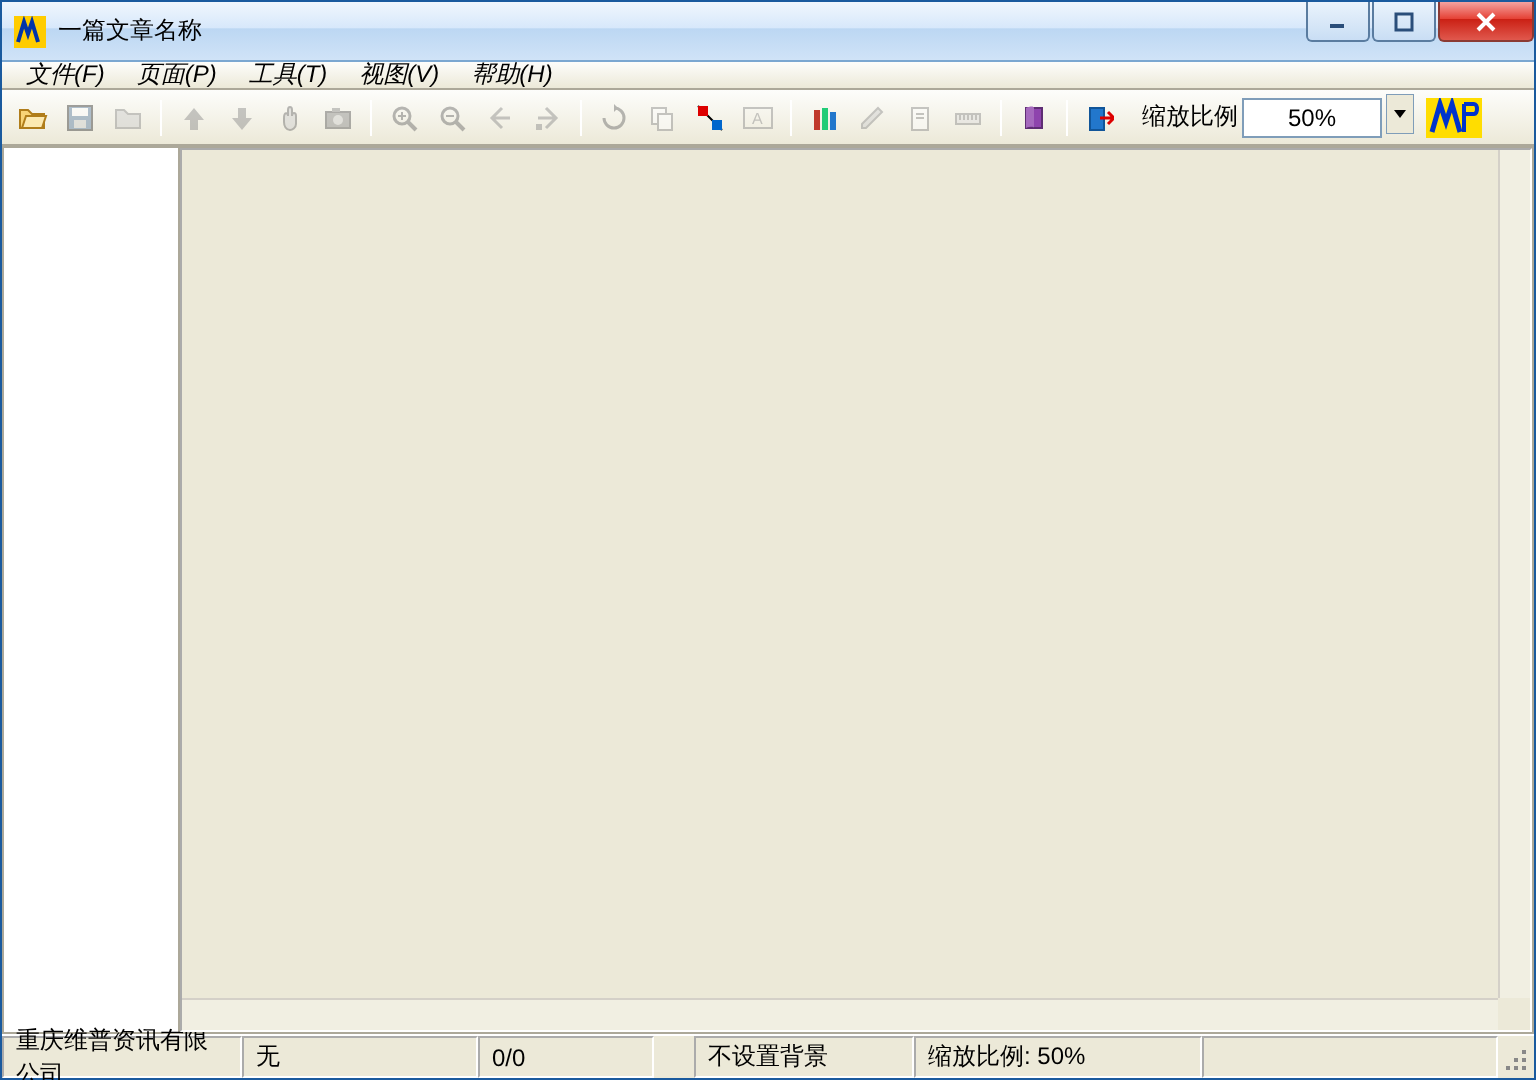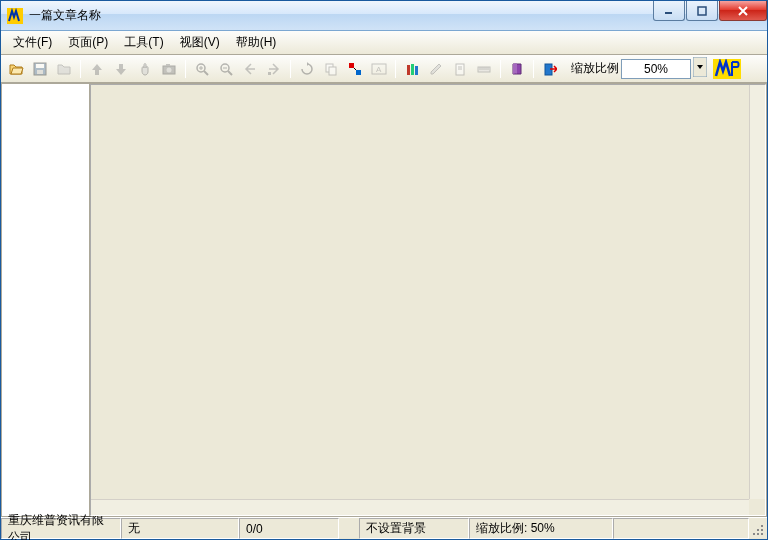--- a/index.html
+++ b/index.html
@@ -5,39 +5,39 @@
 * { box-sizing: border-box; margin: 0; padding: 0; }
 body { font-family: "Microsoft YaHei", "SimSun", Tahoma, sans-serif; font-size: 12px; background: #fff; overflow: hidden; }
 .window { width: 768px; height: 540px; border: 1px solid #1a5a9e; position: relative; display: flex; flex-direction: column; background: #ece9d8; }
 .titlebar { height: 30px; background: linear-gradient(to bottom, #f0f6fd 0%, #d7e8fb 45%, #bcd7f3 46%, #d0e3f7 100%); display: flex; align-items: center; padding-left: 6px; border-bottom: 1px solid #7ba7d1; }
 .titlebar-icon { width: 16px; height: 16px; margin-right: 6px; }
 .title-text { color: #000; font-size: 12px; flex: 1; }
 .win-controls { display: flex; height: 100%; align-items: flex-start; }
 .win-btn { width: 32px; height: 20px; margin-left: 1px; border: 1px solid #5a7ca0; border-top: none; border-radius: 0 0 3px 3px; background: linear-gradient(to bottom, #eaf3fc, #c9def4); display: flex; align-items: center; justify-content: center; cursor: default; }
 .win-close { width: 48px; background: linear-gradient(to bottom, #f5a3a0, #e53f33 45%, #cb2115 46%, #e0584d); border-color: #8b3a33; color: #fff; }
 .win-btn svg { display: block; }
-.menubar { height: 24px; background: linear-gradient(to bottom, #fdfdfb, #ece9d8); display: flex; align-items: center; padding: 0 4px; border-bottom: 1px solid #aca899; }
+.menubar { height: 14px; background: linear-gradient(to bottom, #fdfdfb, #ece9d8); display: flex; align-items: center; padding: 0 4px; border-bottom: 1px solid #aca899; font-style: italic; }
 .menu-item { padding: 2px 8px; cursor: default; }
 .toolbar { height: 28px; background: linear-gradient(to bottom, #fdfdfb, #ece9d8); display: flex; align-items: center; padding: 0 4px; border-bottom: 1px solid #aca899; gap: 2px; }
 .tool-btn { width: 22px; height: 22px; display: flex; align-items: center; justify-content: center; cursor: default; border: 1px solid transparent; }
 .tool-sep { width: 1px; height: 18px; background: #aca899; margin: 0 3px; border-right: 1px solid #fff; }
 .zoom-label { font-size: 12px; margin-left: 8px; text-align: center; }
 .zoom-select { width: 70px; height: 20px; font-size: 12px; border: 1px solid #7f9db9; background: #fff; padding-left: 22px; }
 .vip-logo { margin-left: 4px; width: 28px; height: 20px; }
 .workspace { flex: 1; display: flex; min-height: 0; border: 1px solid #aca899; margin: 0; }
 .side-panel { width: 88px; background: #fff; border-right: 1px solid #aca899; }
 .canvas { flex: 1; background: #ece9d8; position: relative; border: 1px inset #fff; }
 .scroll-v { position: absolute; right: 0; top: 0; bottom: 16px; width: 16px; background: #f1efe2; border-left: 1px solid #d4d0c8; }
 .scroll-h { position: absolute; left: 0; right: 16px; bottom: 0; height: 16px; background: #f1efe2; border-top: 1px solid #d4d0c8; }
 .scroll-c { position: absolute; right: 0; bottom: 0; width: 16px; height: 16px; background: #ece9d8; }
 .statusbar { height: 22px; background: #ece9d8; display: flex; align-items: stretch; border-top: 1px solid #fff; }
 .status-cell { border: 1px inset #fff; padding: 2px 6px; font-size: 12px; display: flex; align-items: center; }
 .sc-1 { width: 120px; }
 .sc-2 { width: 118px; }
-.sc-3 { width: 100px; }
+.sc-3 { width: 88px; }
 .sc-4 { width: 110px; margin-left: 20px; }
 .sc-5 { width: 144px; }
 .sc-6 { flex: 1; }
 .grip { width: 18px; display: flex; align-items: flex-end; justify-content: flex-end; padding: 2px; }
 .grip svg { display: block; }
 .disabled-icon { opacity: 0.45; }
 </style>
 </head>
 <body>
 

